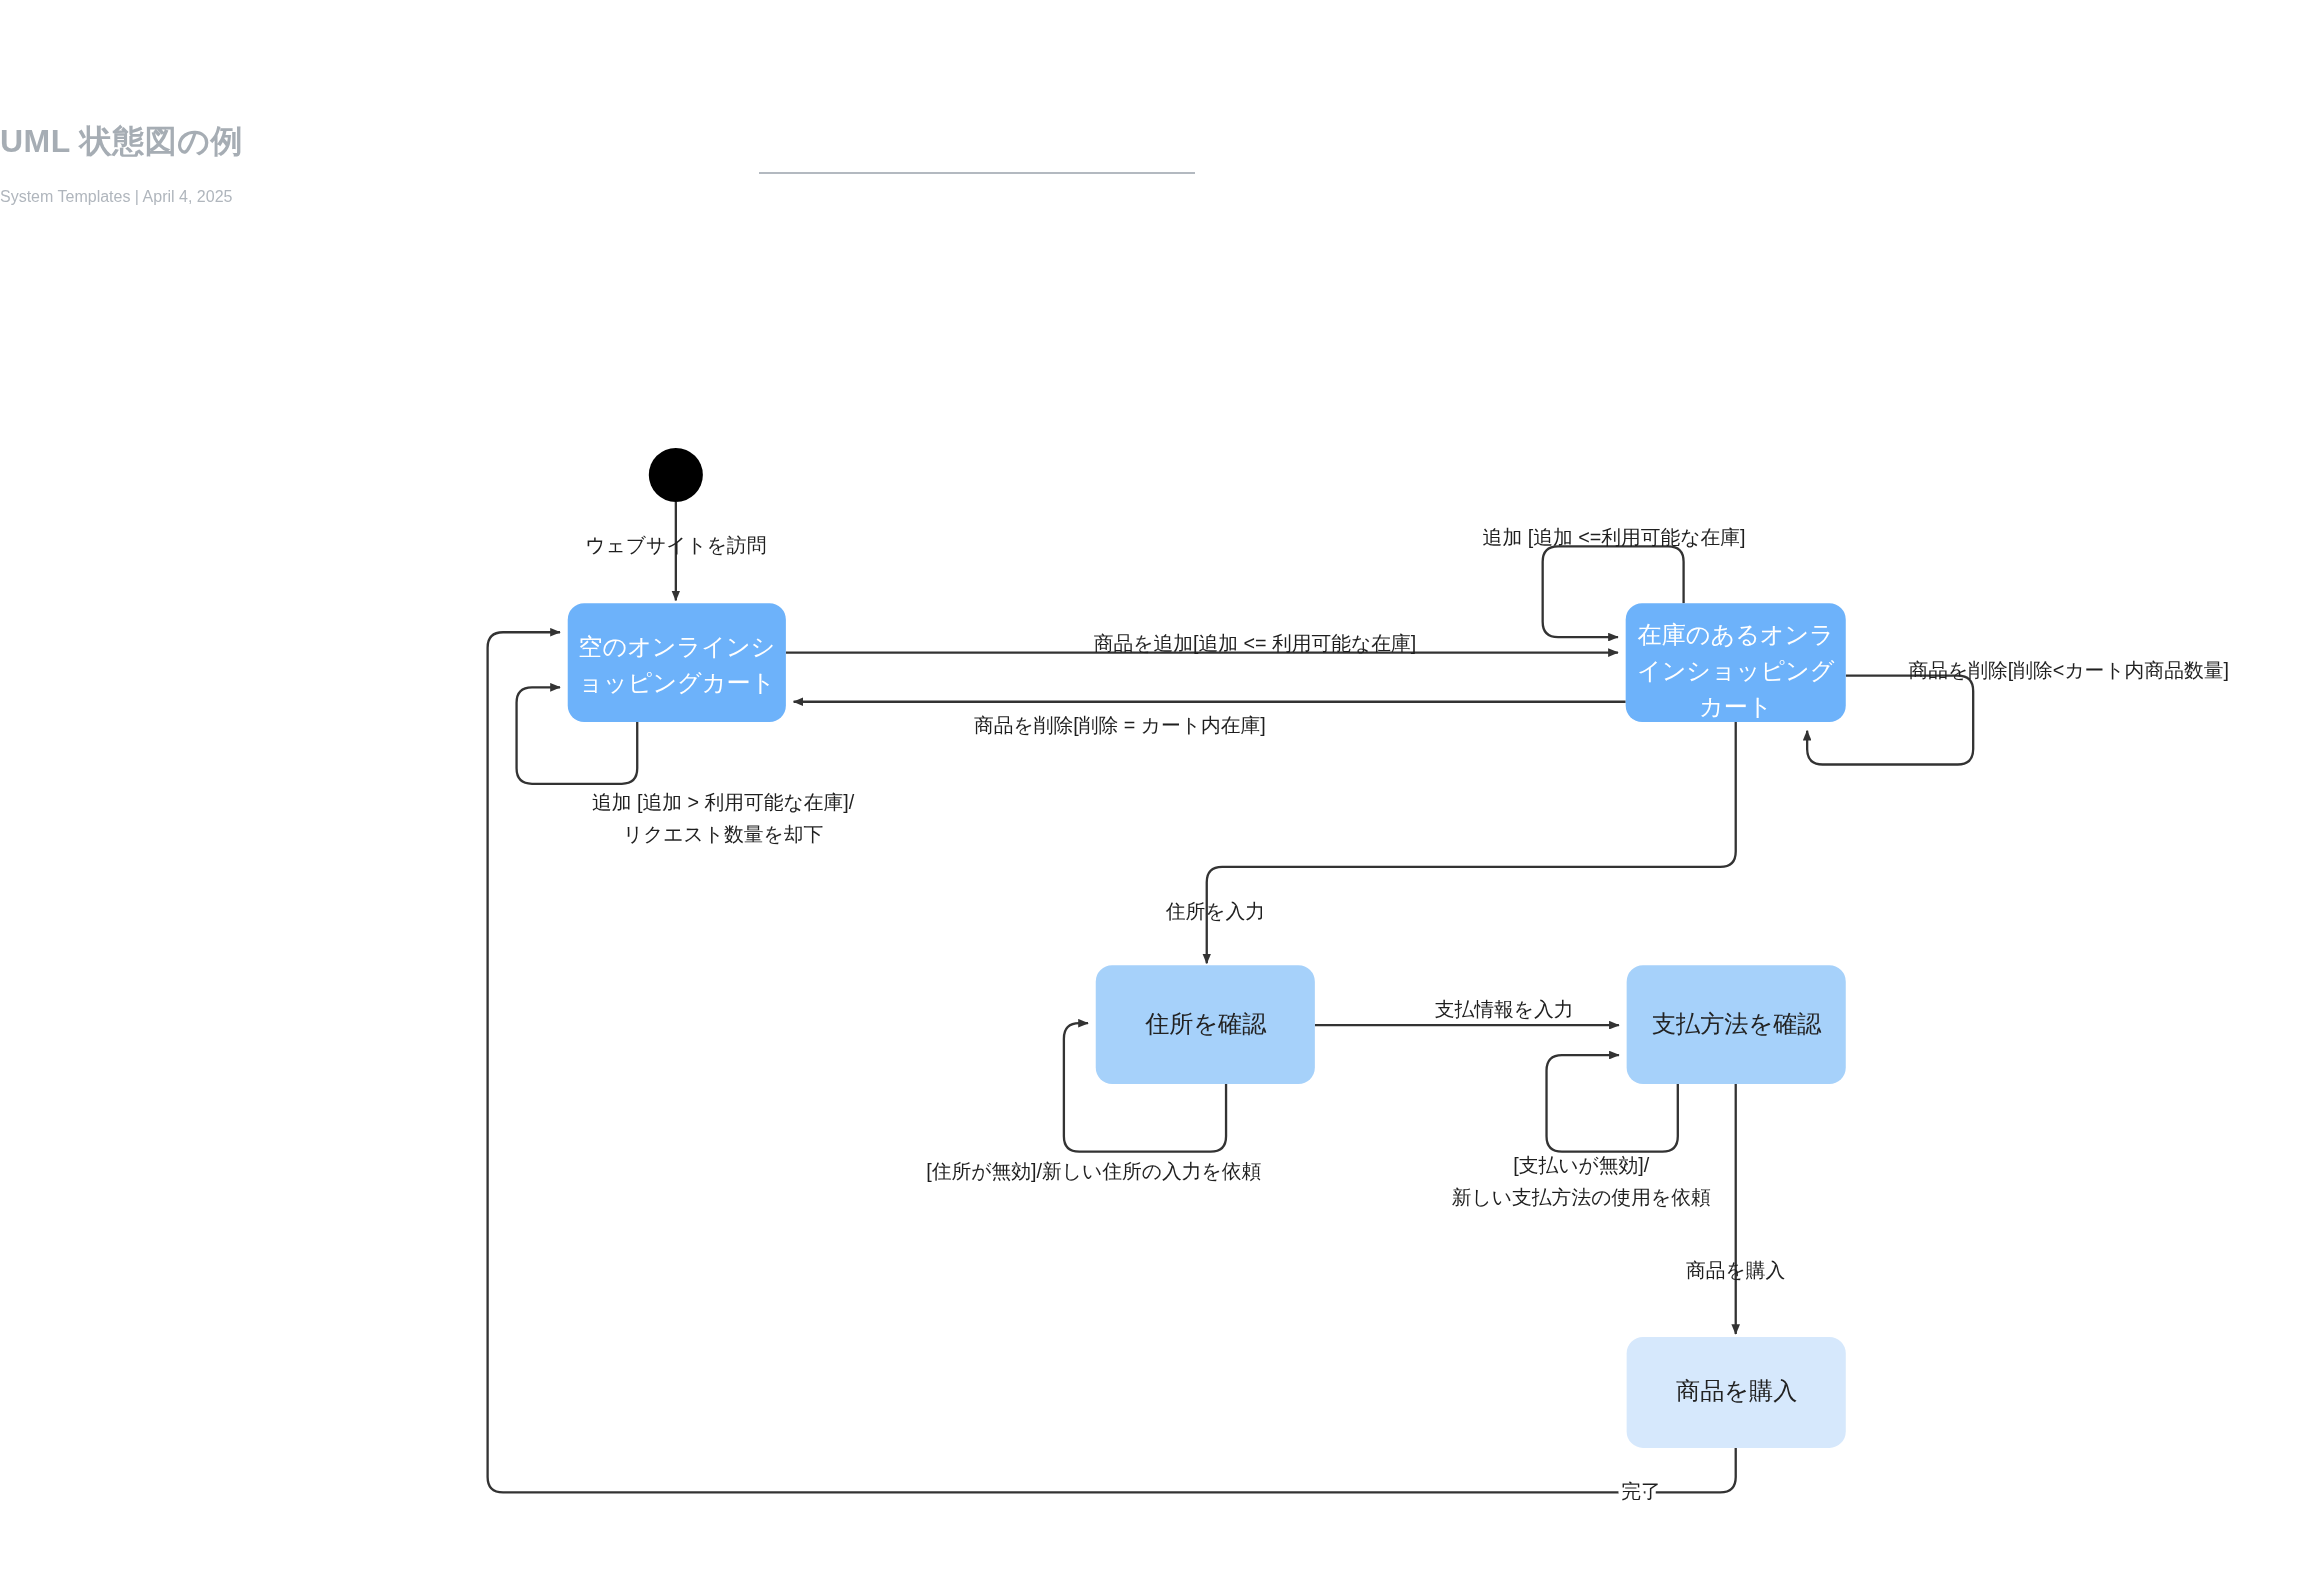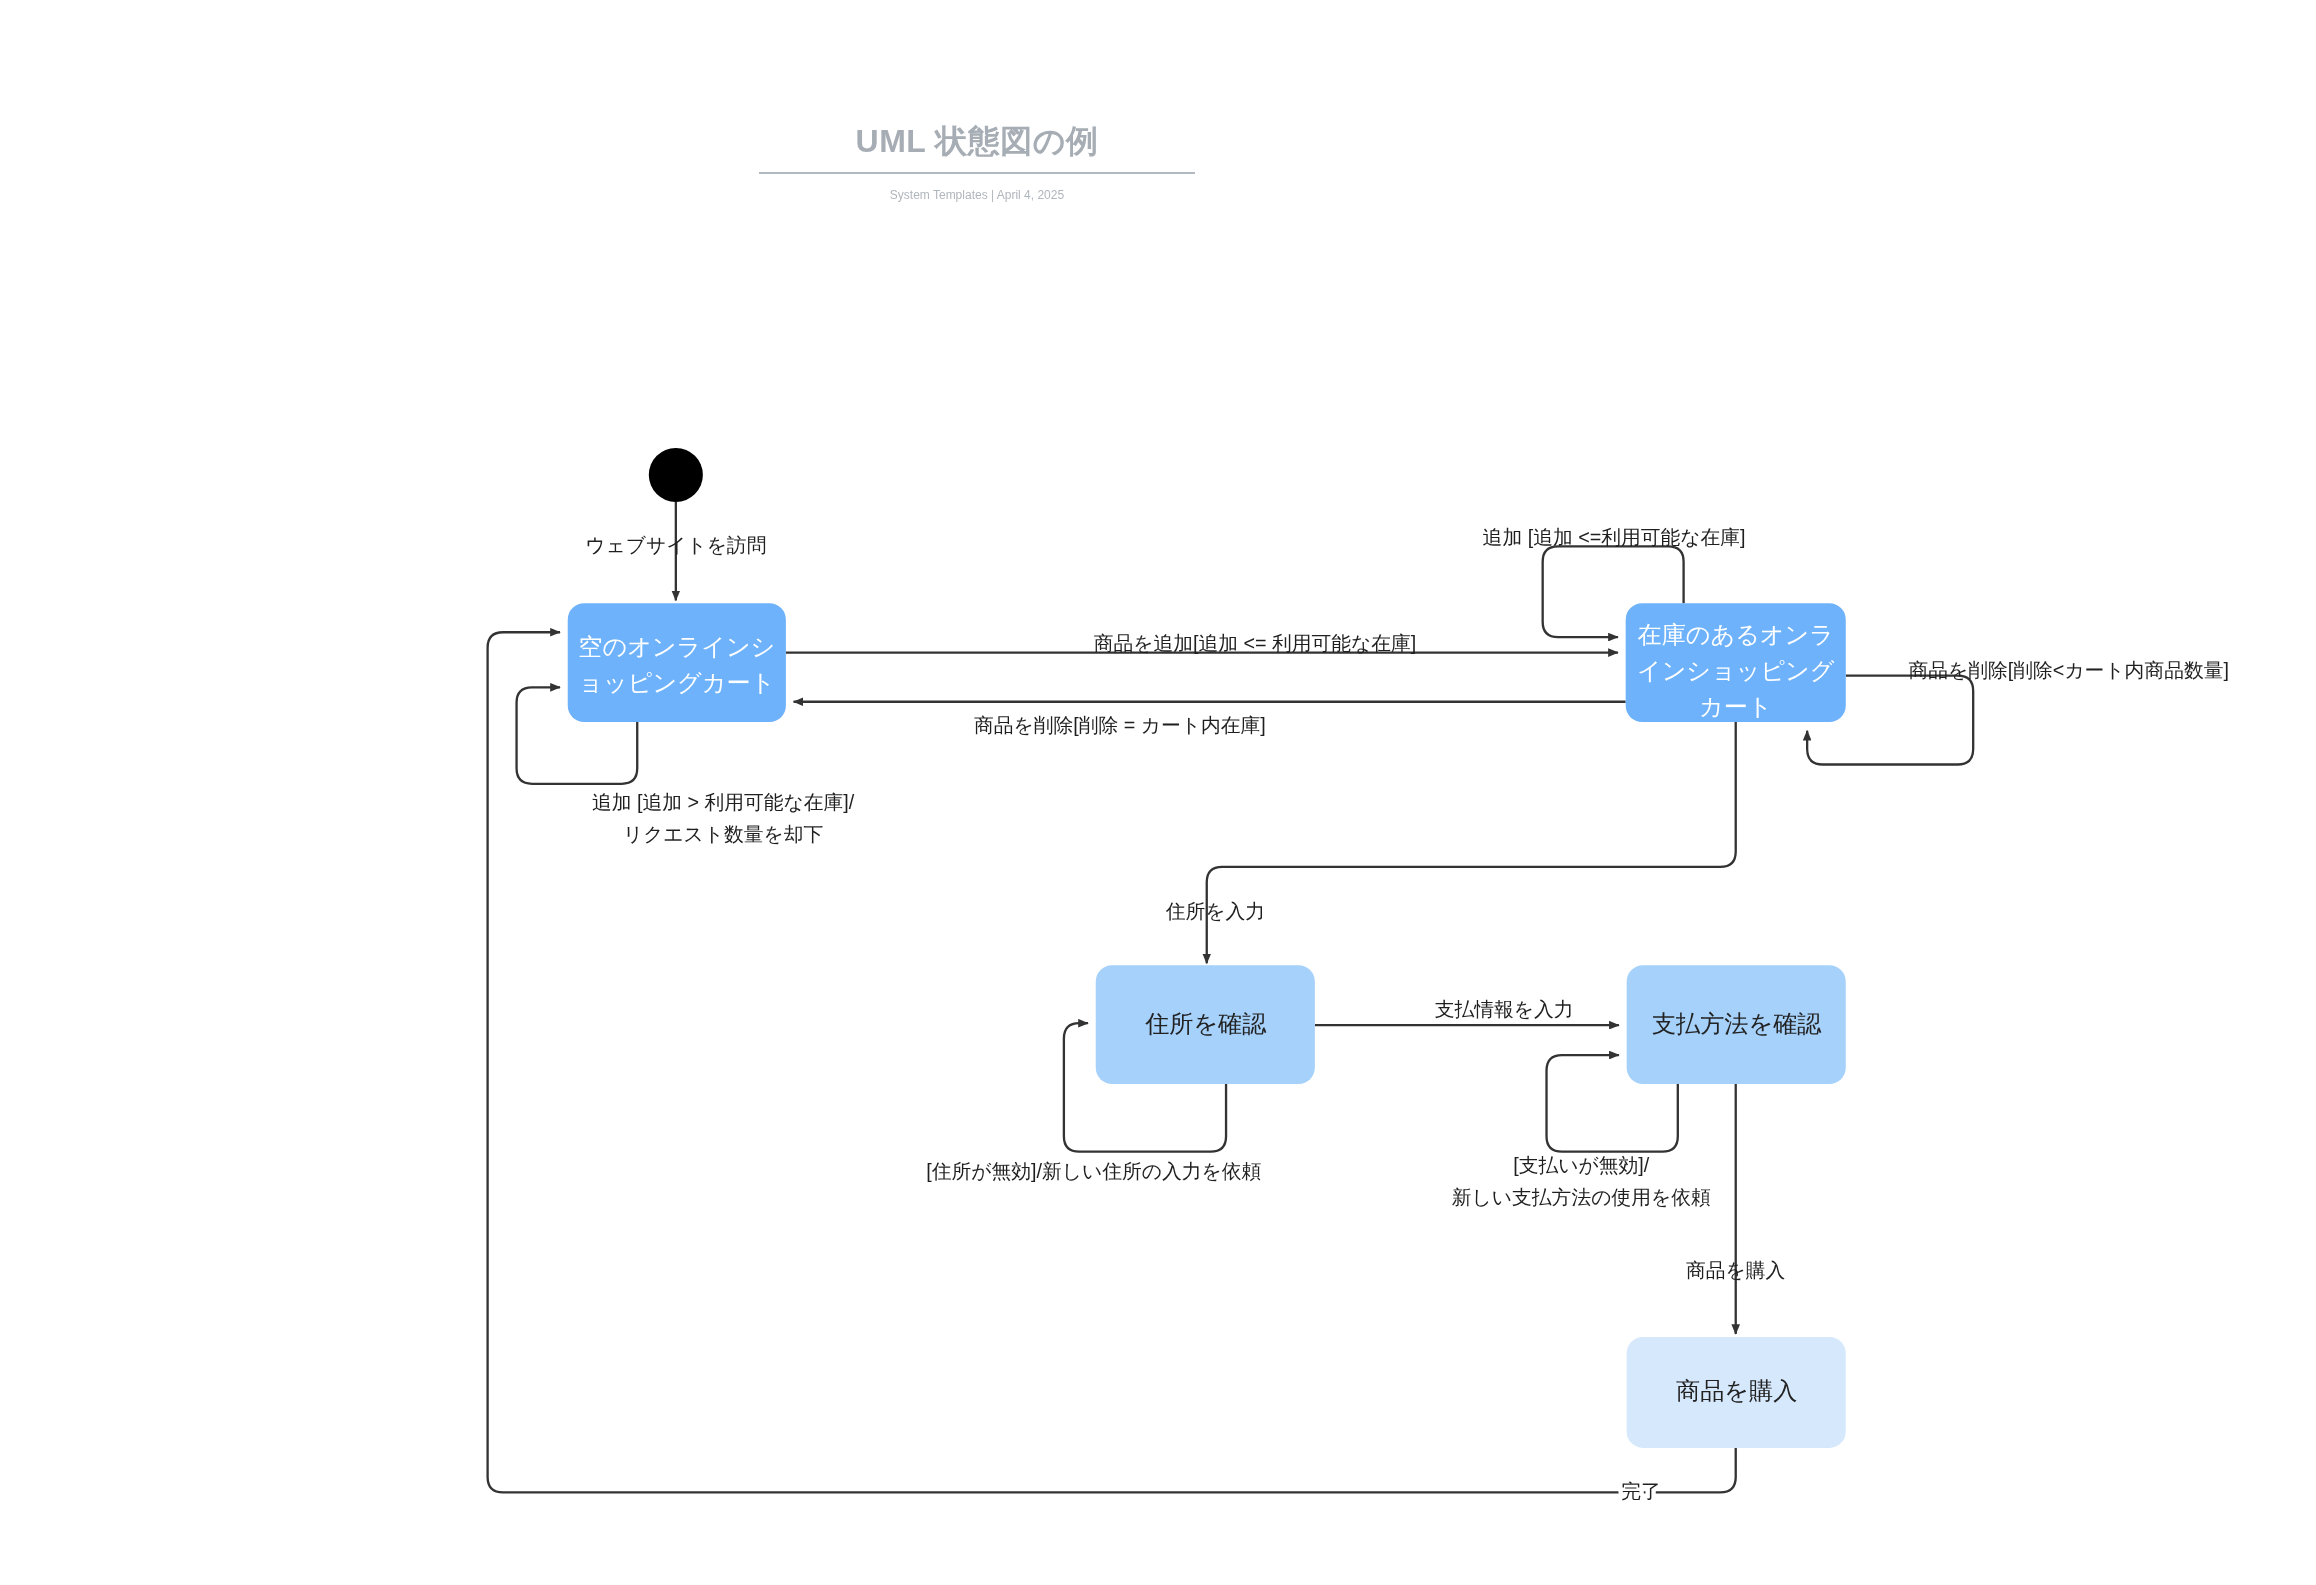--- a/index.html
+++ b/index.html
@@ -18,42 +18,42 @@
     position: absolute;
     inset: 0;
     width: 2316px;
     height: 1585px;
   }
   .header {
     position: absolute;
     top: 0;
     left: 0;
     width: 1954px;
-    text-align: center;
+    text-align: left;
     pointer-events: none;
   }
   .doc-title {
     margin: 0;
     padding-top: 124px;
     font-size: 32px;
     font-weight: bold;
     color: #a6adb4;
     letter-spacing: 0.5px;
     line-height: 1.1;
   }
   .title-rule {
     width: 436px;
     height: 1.9px;
     background: #b3b9c0;
     margin: 12.6px auto 0 auto;
   }
   .doc-subtitle {
     margin: 0;
     padding-top: 14.5px;
-    font-size: 12px;
+    font-size: 16px;
     color: #b0b6bd;
     font-weight: normal;
   }
   svg text {
     font-family: "Liberation Sans", "DejaVu Sans", sans-serif;
     fill: #1f1f1f;
   }
   .edge-label {
     font-size: 20.5px;
     text-anchor: middle;

